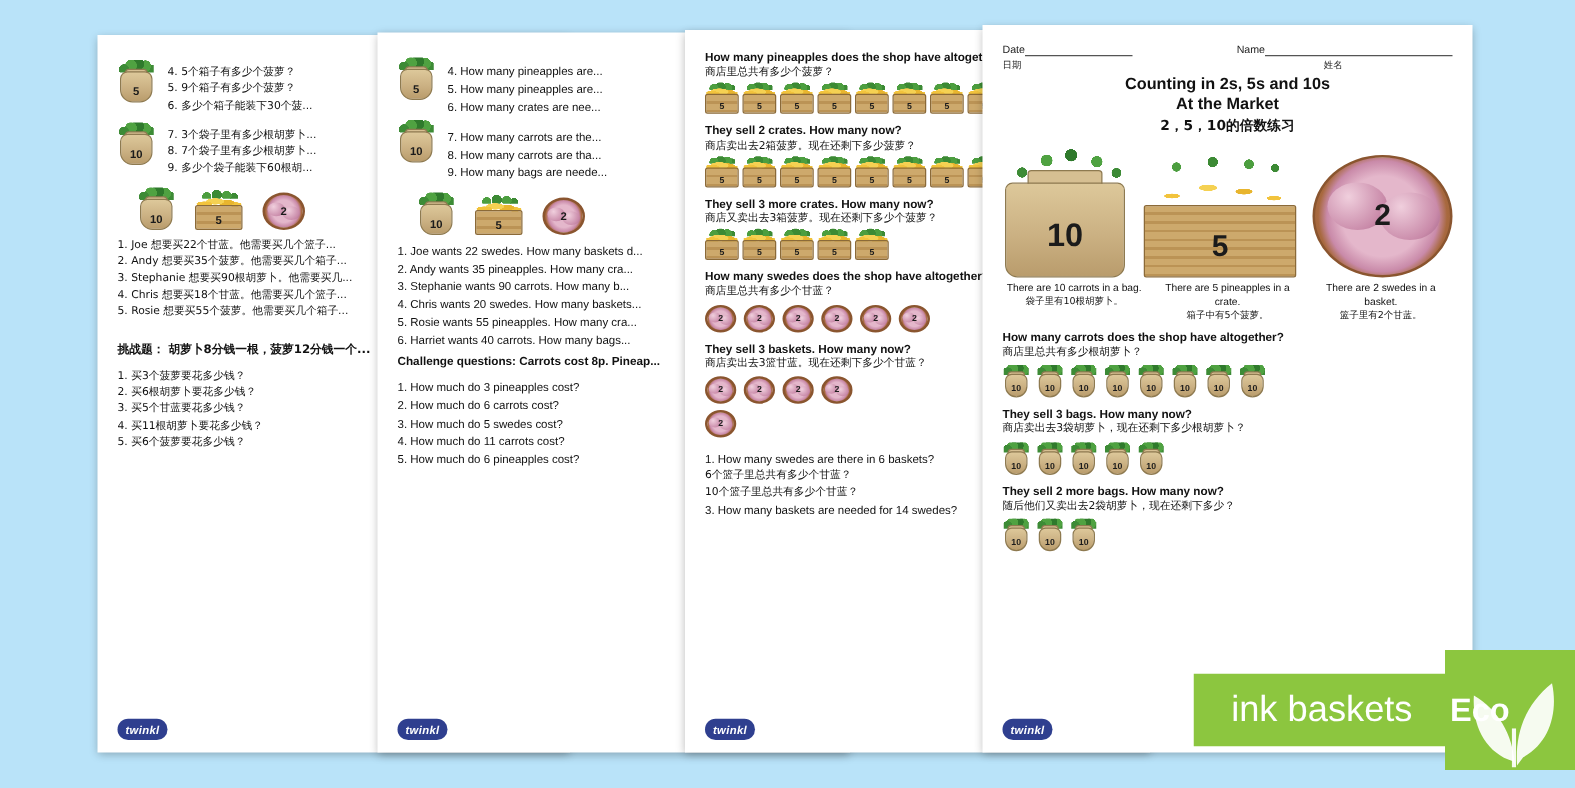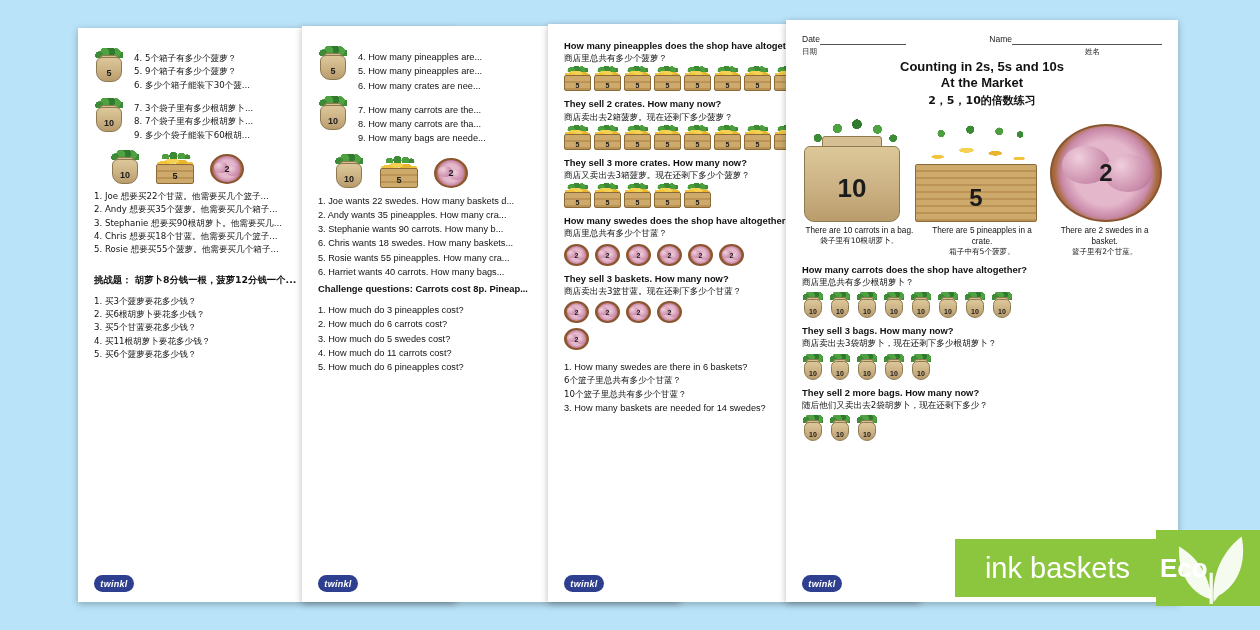--- a/index.html
+++ b/index.html
@@ -306,21 +306,21 @@
     font-size: 29px;
     padding: 0 26px 0 30px;
     height: 58px;
     display: flex;
     align-items: center;
     font-family: "Liberation Sans", sans-serif;
   }
   .eco-badge {
     position: relative;
     width: 104px;
-    height: 76px;
+    height: 96px;
     background: #8cc63f;
     display: flex;
     align-items: center;
     justify-content: flex-start;
   }
   .eco-leaf {
     position: absolute;
     right: 6px;
     bottom: 2px;
     width: 84px;
@@ -459,21 +459,21 @@
             <span class="sw1"></span>
             <span class="sw2"></span>
           <span class="num">2</span>
         </div>
       </div>
 
       <ul class="q-list" style="margin-top:4px;">
         <li>1. Joe wants 22 swedes. How many baskets d...</li>
         <li>2. Andy wants 35 pineapples. How many cra...</li>
         <li>3. Stephanie wants 90 carrots. How many b...</li>
-        <li>6. Chris wants 18 swedes. How many baskets...</li>
+        <li>4. Chris wants 20 swedes. How many baskets...</li>
         <li>5. Rosie wants 55 pineapples. How many cra...</li>
         <li>6. Harriet wants 40 carrots. How many bags...</li>
       </ul>
 
       <div class="subq" style="margin-top:4px;">Challenge questions: Carrots cost 8p. Pineap...</div>
 
       <ul class="q-list" style="margin-top:8px;">
         <li>1. How much do 3 pineapples cost?</li>
         <li>2. How much do 6 carrots cost?</li>
         <li>3. How much do 5 swedes cost?</li>
@@ -734,21 +734,21 @@
       <div class="hdr-line">
         <span class="hdr-field">
           <span>Date</span><span class="rule" style="width:86px;">&nbsp;</span>
         </span>
         <span class="hdr-field">
           <span>Name</span><span class="rule" style="width:150px;">&nbsp;</span>
         </span>
       </div>
       <div class="hdr-line cn" style="font-size:7.5px;">
         <span>日期</span>
-        <span style="margin-right:62px;">姓名</span>
+        <span style="margin-right:88px;">姓名</span>
       </div>
 
       <div class="title">
         <div>Counting in 2s, 5s and 10s</div>
         <div>At the Market</div>
       </div>
       <div class="title-cn cn">2，5，10的倍数练习</div>
 
       <div class="trio-big">
         <div class="sack big-sack">

